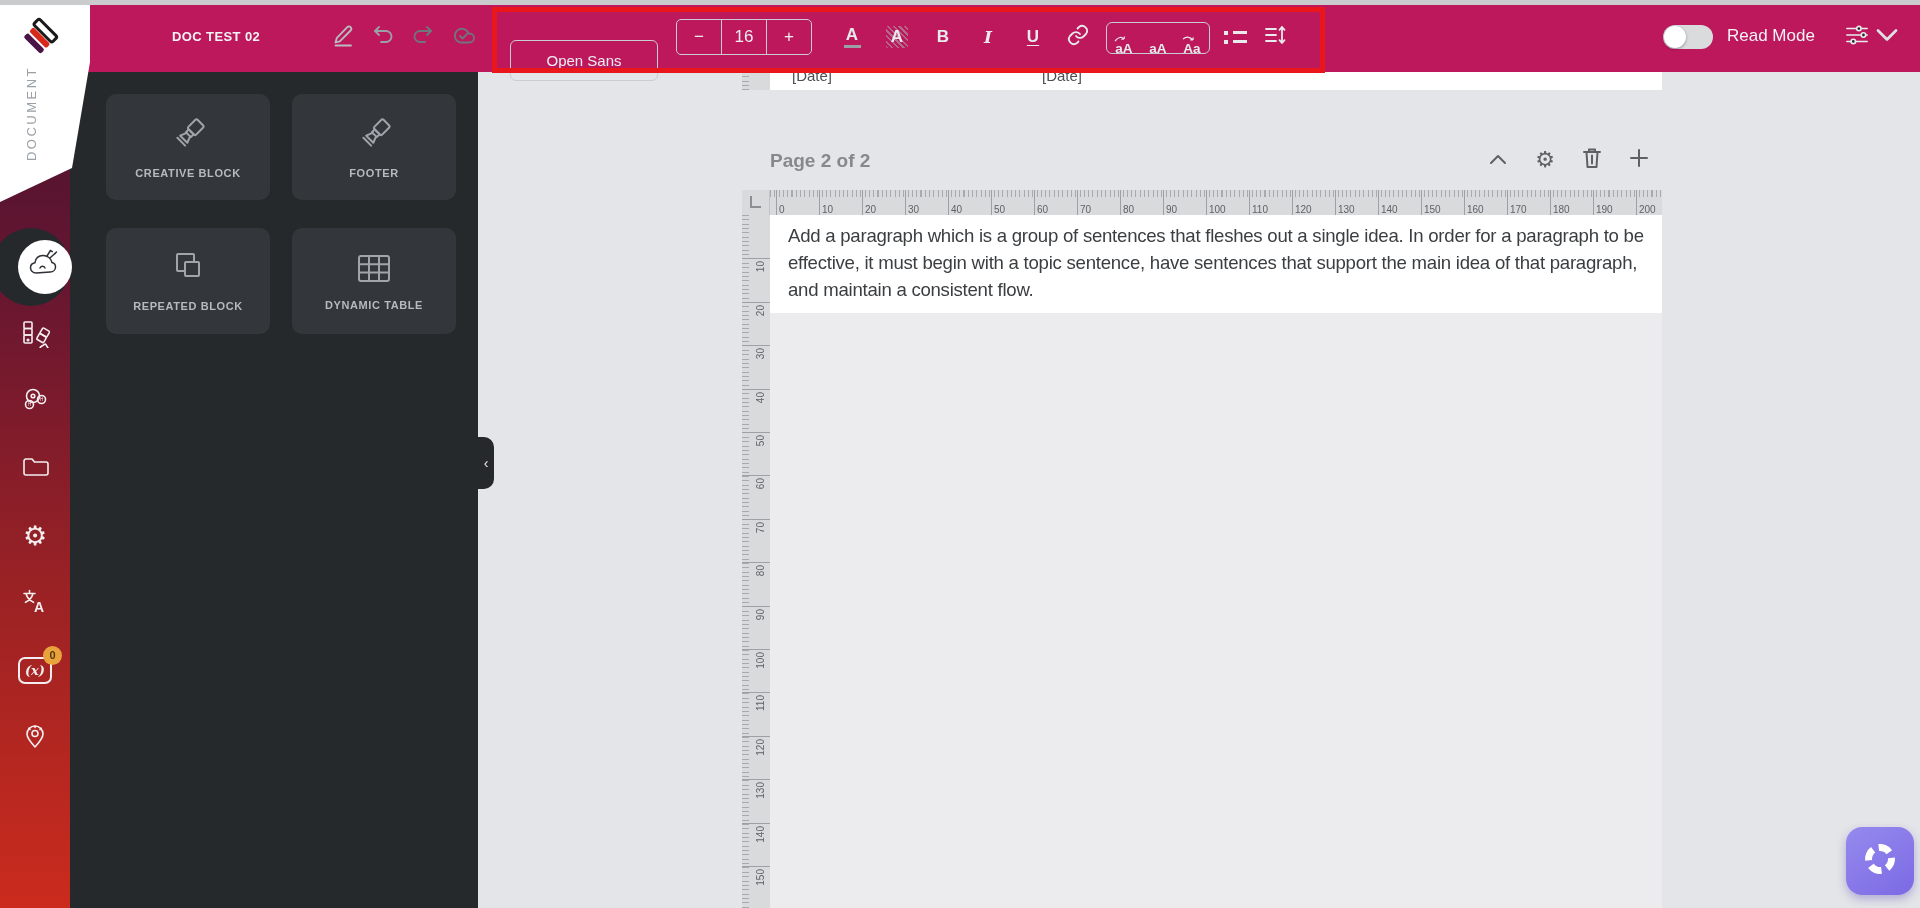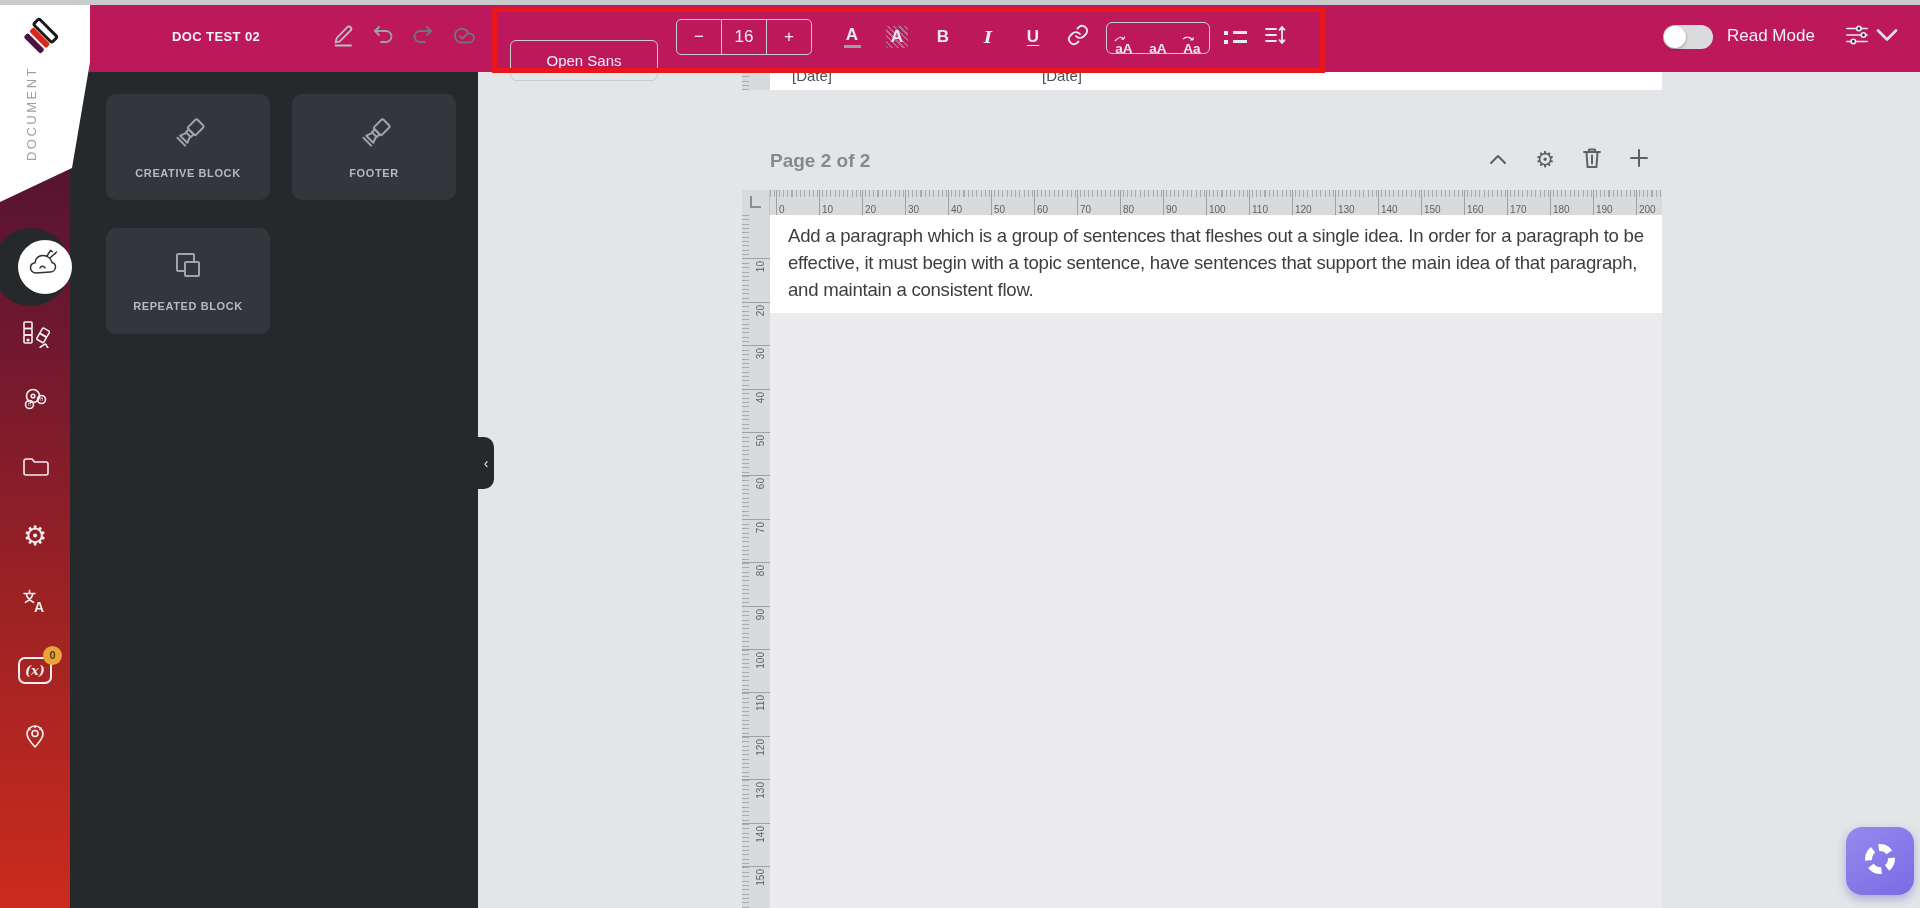--- a/index.html
+++ b/index.html
@@ -392,20 +392,29 @@
     <div class="card">
       <span>
         <svg width="40" height="36" viewBox="0 0 40 36">
           <rect x="9" y="3" width="17" height="17" rx="1"></rect>
           <rect x="17" y="11" width="14" height="14" rx="1" fill="#33373b"></rect>
           <path d="M31 19v4"></path>
         </svg>
       </span>
       <span class="card-label">REPEATED BLOCK</span>
     </div>
+    <div class="card">
+      <span>
+        <svg width="40" height="34" viewBox="0 0 40 34">
+          <rect x="5" y="4" width="30" height="25" rx="2"></rect>
+          <path d="M5 12.3h30 M5 20.6h30 M15 4v25 M25 4v25"></path>
+        </svg>
+      </span>
+      <span class="card-label">DYNAMIC TABLE</span>
+    </div>
   </div>
 </section>
 
 <div class="collapse-tab">
   <span>‹</span>
 </div>
 
 <main class="canvas">
 
   <div class="prev-ruler-frag"></div>

